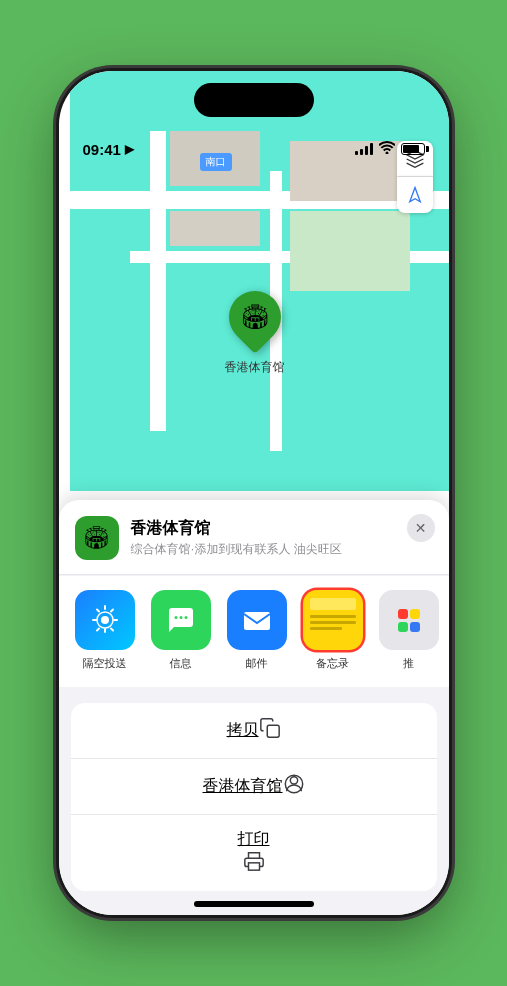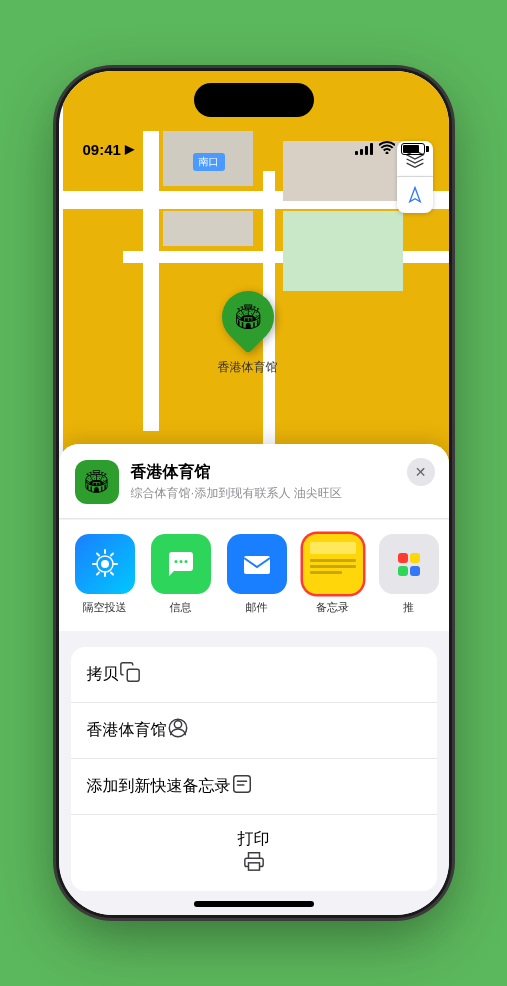--- a/index.html
+++ b/index.html
@@ -112,24 +112,24 @@
       height: 100%;
       width: 80%;
       background: #000;
       border-radius: 1px;
     }
 
     
     .map-bg {
       position: absolute;
       top: 0;
-      left: 4px;
+      left: 11px;
       right: 0;
       height: 420px;
-      background: #eab308;
+      background: #5eead4;
       overflow: hidden;
     }
 
     
     .map-road-h1 {
       position: absolute;
       top: 120px;
       left: 0;
       right: 0;
       height: 18px;
@@ -386,24 +386,25 @@
       background: #fff;
       border-radius: 14px;
       overflow: hidden;
       margin-left: 12px;
       margin-right: 12px;
     }
 
     .action-item {
       display: flex;
       align-items: center;
-      justify-content: flex-start;
+      justify-content: center;
       padding: 14px 16px;
       border-bottom: 1px solid #e5e5ea;
       cursor: pointer;
+      text-decoration: underline;
     }
 
     .action-item:last-child {
       border-bottom: none;
       flex-direction: column;
     }
 
     .action-label {
       font-size: 16px;
       color: #000;
@@ -624,30 +625,20 @@
         <span class="action-icon">
           <svg width="22" height="22" viewBox="0 0 24 24" fill="none" stroke="#3c3c43" stroke-width="1.6">
             <circle cx="12" cy="8" r="4"></circle>
             <path d="M4 20c0-4 3.6-7 8-7s8 3 8 7"></path>
             <circle cx="12" cy="12" r="9.5" stroke="#3c3c43" stroke-width="1.6" fill="none"></circle>
           </svg>
         </span>
       </div>
 
 
-      <div class="action-item">
-        <span class="action-label">添加到新快速备忘录</span>
-        <span class="action-icon">
-          <svg width="22" height="22" viewBox="0 0 24 24" fill="none" stroke="#3c3c43" stroke-width="1.6">
-            <rect x="3" y="3" width="18" height="18" rx="3"></rect>
-            <line x1="7" y1="9" x2="17" y2="9" stroke-linecap="round"></line>
-            <line x1="7" y1="13" x2="14" y2="13" stroke-linecap="round"></line>
-          </svg>
-        </span>
-      </div>
 
       <div class="action-item">
         <span class="action-label">打印</span>
         <span class="action-icon">
           <svg width="22" height="22" viewBox="0 0 24 24" fill="none" stroke="#3c3c43" stroke-width="1.6">
             <path d="M6 9V3h12v6"></path>
             <path d="M6 18H4a2 2 0 01-2-2V11a2 2 0 012-2h16a2 2 0 012 2v5a2 2 0 01-2 2h-2"></path>
             <rect x="6" y="14" width="12" height="8"></rect>
           </svg>
         </span>

